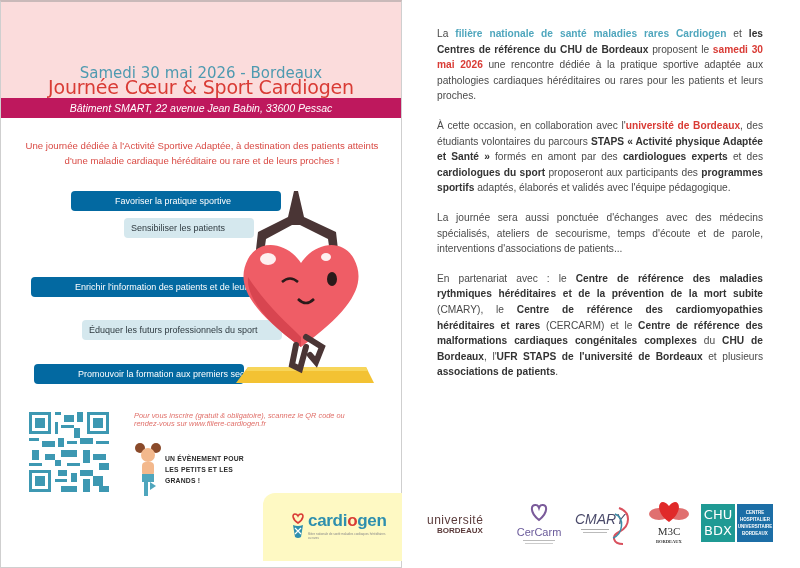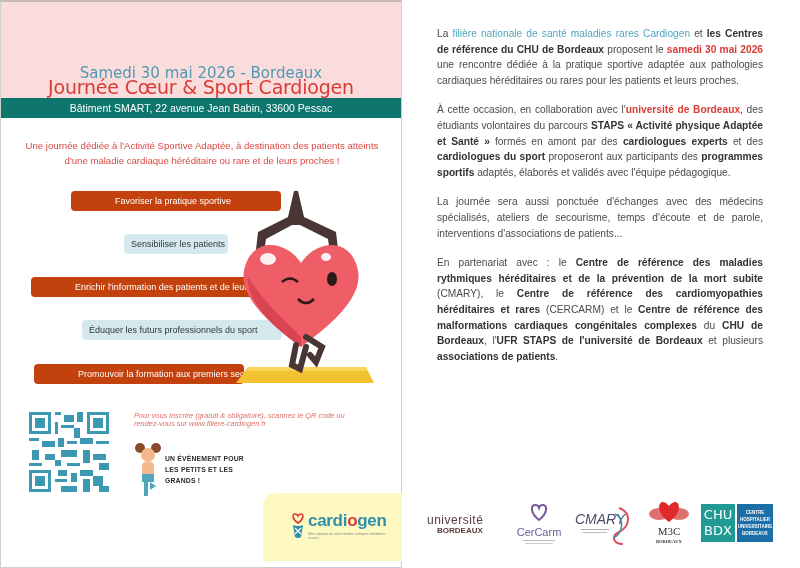--- a/index.html
+++ b/index.html
@@ -14,33 +14,33 @@
   .hdr { position: absolute; left: 0; top: 0; width: 400px; height: 96px; background: #fbdcdc; }
   .title {
     position: absolute; left: 0; top: 30px; width: 400px; text-align: center;
     font-size: 19px; color: #d93b35; font-family: "DejaVu Sans", sans-serif; letter-spacing: -0.2px; margin-top: 44px;
   }
   .subtitle {
     position: absolute; left: 0; top: 62px; width: 400px; text-align: center;
     font-size: 15px; color: #4e9ab0; font-family: "DejaVu Sans", sans-serif;
   }
   .addrbar {
-    position: absolute; left: 0; top: 96px; width: 400px; height: 20px; background: #0f766e;
-    color: #ffffff; font-size: 10.5px; text-align: center; line-height: 20px;
+    position: absolute; left: 0; top: 96px; width: 400px; height: 20px; background: #be185d;
+    color: #ffffff; font-size: 10.5px; font-style: italic; text-align: center; line-height: 20px;
   }
   .intro {
     position: absolute; left: 20px; top: 136px; width: 362px; text-align: center;
     font-size: 9.6px; line-height: 15px; color: #d94a44;
   }
 
   .pill {
     position: absolute; height: 20px; line-height: 20px; font-size: 9px; border-radius: 4px;
     padding-left: 7px; white-space: nowrap;
   }
-  .pill.dark { background: #c2410c; color: #ffffff; padding-left: 44px; }
+  .pill.dark { background: #0369a1; color: #ffffff; padding-left: 44px; }
   .pill.light { background: #d5e8ee; color: #2f3a40; }
 
   
   .mascot { position: absolute; left: 225px; top: 185px; width: 150px; height: 200px; }
 
   .qr { position: absolute; left: 28px; top: 410px; width: 80px; height: 80px; }
   .reg {
     position: absolute; left: 133px; top: 410px; width: 230px; font-size: 7.4px; line-height: 8px;
     font-style: italic; color: #e0706a;
   }
@@ -61,39 +61,39 @@
   .cg-word .o { color: #d93b35; }
   .cg-tag { position: absolute; left: 45px; top: 39px; width: 80px; font-size: 3px; line-height: 4px; color: #888; }
 
   
   .right {
     position: absolute; left: 437px; top: 26px; width: 326px; font-size: 10.2px; line-height: 15.6px;
     color: #4a4a4a; text-align: justify;
   }
   .right p { margin-bottom: 14px; }
   .right b { color: #333; }
-  .teal { color: #4fa6bd; font-weight: normal; }
+  .teal { color: #4fa6bd; font-weight: bold; }
   .red { color: #d93b35; font-weight: bold; }
 
   .logos { position: absolute; left: 425px; top: 500px; width: 365px; height: 48px; }
   .lg { position: absolute; }
 </style>
 </head>
 <body>
 
 <div class="left">
   <div class="hdr"></div>
   <div class="title">Journée Cœur &amp; Sport Cardiogen</div>
   <div class="subtitle">Samedi 30 mai 2026 - Bordeaux</div>
   <div class="addrbar">Bâtiment SMART, 22 avenue Jean Babin, 33600 Pessac</div>
 
   <div class="intro">Une journée dédiée à l'Activité Sportive Adaptée, à destination des patients atteints d'une maladie cardiaque héréditaire ou rare et de leurs proches !</div>
 
   <div class="pill dark" style="left:70px;top:189px;width:210px;"><span>Favoriser la pratique sportive</span></div>
-  <div class="pill light" style="left:123px;top:232px;width:104px;"><span>Sensibiliser les patients</span></div>
+  <div class="pill light" style="left:123px;top:216px;width:130px;"><span>Sensibiliser les patients</span></div>
   <div class="pill dark" style="left:30px;top:275px;width:225px;"><span>Enrichir l'information des patients et de leurs familles</span></div>
   <div class="pill light" style="left:81px;top:318px;width:200px;"><span>Éduquer les futurs professionnels du sport</span></div>
   <div class="pill dark" style="left:33px;top:362px;width:210px;"><span>Promouvoir la formation aux premiers secours</span></div>
 
   <svg class="mascot" viewBox="0 0 150 200">
     <polygon points="22,180 140,180 148,196 10,196" fill="#f3c233"></polygon>
     <polygon points="22,180 140,180 142,184 20,184" fill="#f7d55a"></polygon>
     <path d="M68 4 L72 4 L78 30 L110 45 L114 80 L106 80 L102 52 L74 38 L66 38 L40 52 L36 80 L28 80 L32 45 L62 30 Z" fill="#4a3535"></path>
     <path d="M75 160 C20 120 10 95 22 72 C34 50 62 56 75 76 C88 56 116 50 128 72 C140 95 130 120 75 160 Z" fill="#ef5d66"></path>
     <path d="M75 160 C40 135 20 110 22 90 C40 118 60 135 75 150 Z" fill="#d84550"></path>

